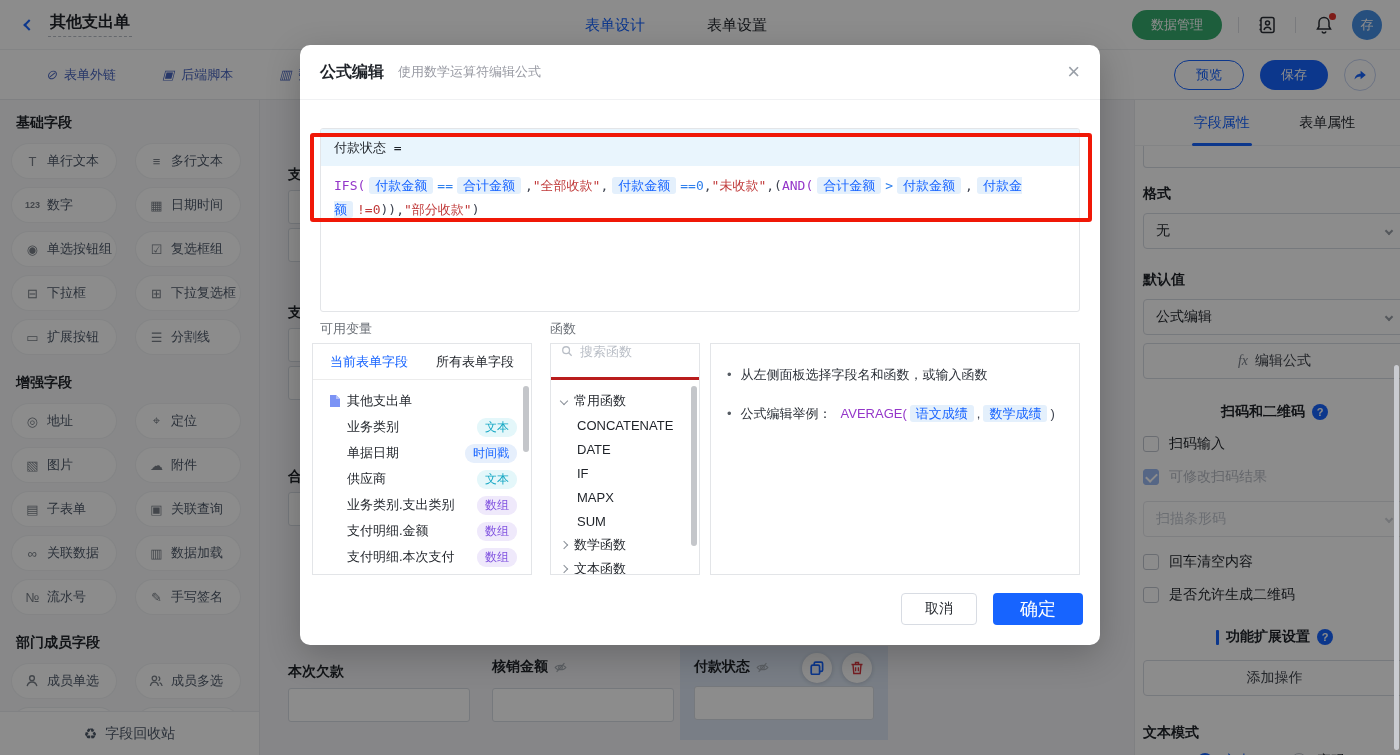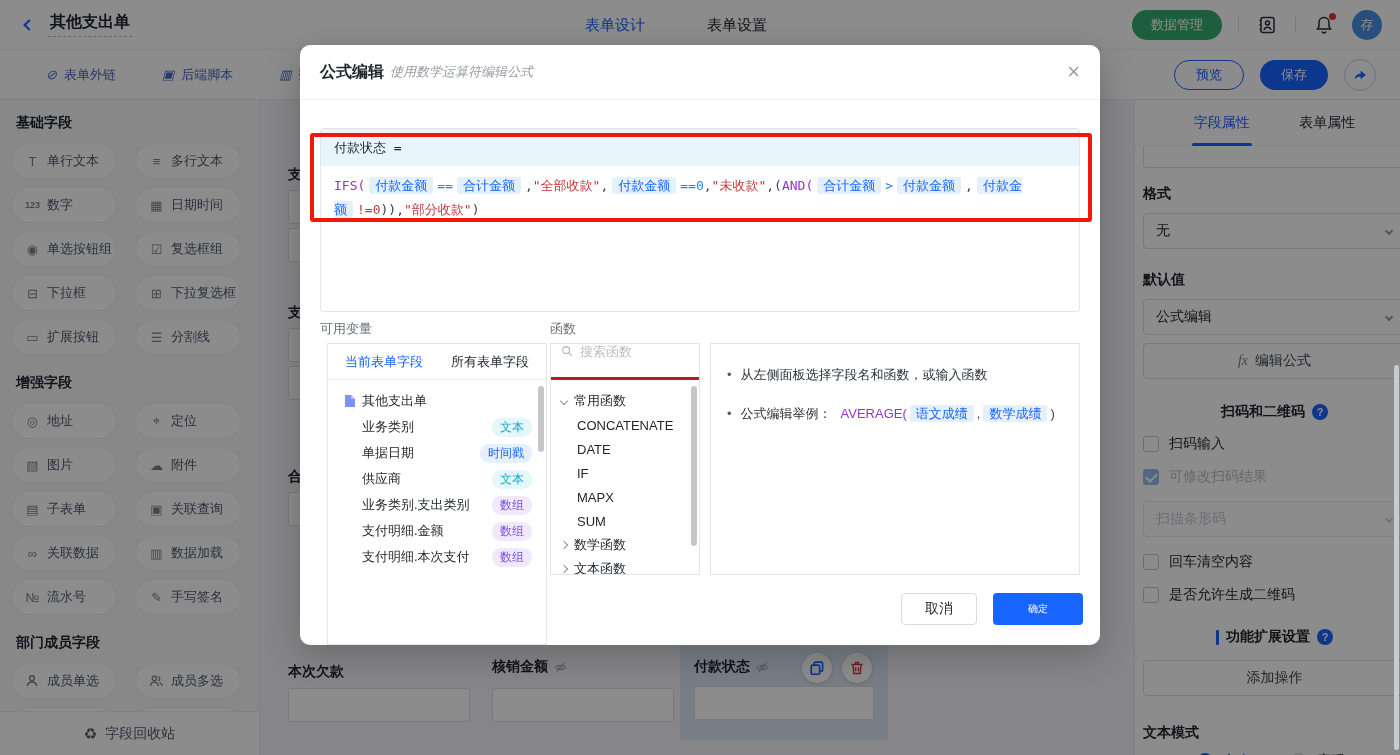--- a/index.html
+++ b/index.html
@@ -80,37 +80,37 @@
   .radio-row { display:flex; align-items:center; gap:10px; font-size:14px; cursor:pointer; }
   .radio { width:16px; height:16px; border-radius:50%; border:1px solid #c2c7cf; background:#fff; flex:0 0 auto; }
   .radio.on { border:5px solid #1764ff; }
   .page-scroll { position:absolute; right:1px; top:365px; width:5px; height:385px; background:#c9cbd0; border-radius:3px; z-index:15; }
 
   
   .dim { position:absolute; inset:0; background:rgba(0,0,0,.45); z-index:10; }
   .modal { position:absolute; left:300px; top:45px; width:800px; height:600px; background:#fff; border-radius:10px; box-shadow:0 10px 34px rgba(0,0,0,.22); z-index:20; }
   .m-head { height:55px; display:flex; align-items:center; padding:0 20px; border-bottom:1px solid #f0f1f3; }
   .m-title { font-size:16px; font-weight:700; }
-  .m-sub { font-size:13px; color:#989aa3; margin-left:6px;font-style:italic; }
+  .m-sub { font-size:13px; color:#989aa3; margin-left:14px; }
   .m-close { margin-left:auto; font-size:22px; color:#9aa0a8; line-height:1; cursor:pointer; }
 
   .f-box { position:absolute; left:20px; top:83px; width:760px; height:184px; border:1px solid #e3e5e8; border-radius:3px; overflow:hidden; }
   .f-target { height:37px; background:#e9f5fd; display:flex; align-items:center; padding:0 13px; font-size:13px; font-family:"DejaVu Sans Mono",monospace; color:#1f2329; }
   .f-code { padding:8px 13px; font-size:13px; line-height:24px; font-family:"DejaVu Sans Mono",monospace; color:#3d4350; }
   .tk { white-space:pre-wrap; }
   .tk.field { background:#e4f0fc; color:#1764ff; padding:1px 6px; border-radius:3px; margin:0 4px; }
   .tk.fn { color:#9436c9; }
   .tk.op { color:#2f80ed; }
   .tk.str { color:#c03a3a; }
   .tk.opred { color:#c03a3a; }
   .tk.plain { color:#3d4350; }
 
   .m-sec-label { position:absolute; top:275px; font-size:13px; color:#6b7077; }
   .panel { position:absolute; top:298px; border:1px solid #e3e5e8; background:#fff; overflow:hidden; }
-  .vars { left:27px; width:220px; height:302px; }
+  .vars { left:12px; width:220px; height:232px; }
   .vars-tabs { height:36px; border-bottom:1px solid #ececec; display:flex; align-items:center; justify-content:space-between; padding:0 17px; font-size:13px; }
   .v-tab { cursor:pointer; color:#1f2329; }
   .v-tab.active { color:#1764ff; }
   .v-list { position:relative; padding-top:8px; }
   .v-row { height:26px; display:flex; align-items:center; font-size:13px; padding:0 14px 0 16px; cursor:pointer; }
   .v-row.child { padding-left:34px; }
   .v-row .v-ico { margin-right:6px; }
   .badge { margin-left:auto; font-size:12px; padding:1px 8px; border-radius:9px; }
   .badge.text { color:#17a8c4; background:#e4f7fa; }
   .badge.time { color:#1764ff; background:#e6effc; }
@@ -125,21 +125,21 @@
   .fn-row { height:24px; display:flex; align-items:center; font-size:13px; padding-left:10px; cursor:pointer; }
   .fn-row .chev { width:6px; height:6px; margin-right:7px; border-width:1.5px; }
   .fn-row.item { padding-left:26px; }
 
   .tips { left:410px; width:370px; height:232px; padding:20px 16px; font-size:13px; color:#2b3038; }
   .tip-row { display:flex; gap:9px; margin-bottom:17px; line-height:22px; flex-wrap:wrap; }
   .bullet { color:#555b63; }
   .tips .tk.field { margin:0 3px; }
 
   .btn-cancel { position:absolute; right:123px; bottom:20px; width:76px; height:32px; background:#fff; border:1px solid #d8dce3; border-radius:4px; font-size:14px; color:#1f2329; cursor:pointer; }
-  .btn-ok { position:absolute; right:17px; bottom:20px; width:90px; height:32px; background:#1764ff; border:none; border-radius:4px; font-size:10px; color:#fff; cursor:pointer; }
+  .btn-ok { position:absolute; right:17px; bottom:20px; width:90px; height:32px; background:#1764ff; border:none; border-radius:4px; font-size:18px; color:#fff; cursor:pointer; }
 
   .annotation { position:absolute; left:310px; top:133px; width:782px; height:89px; border:4px solid #f01807; border-radius:3px; z-index:30; pointer-events:none; }
 </style>
 </head>
 <body>
 
 <div class="page">
 
   <header class="topbar">
     <span class="back-btn">

